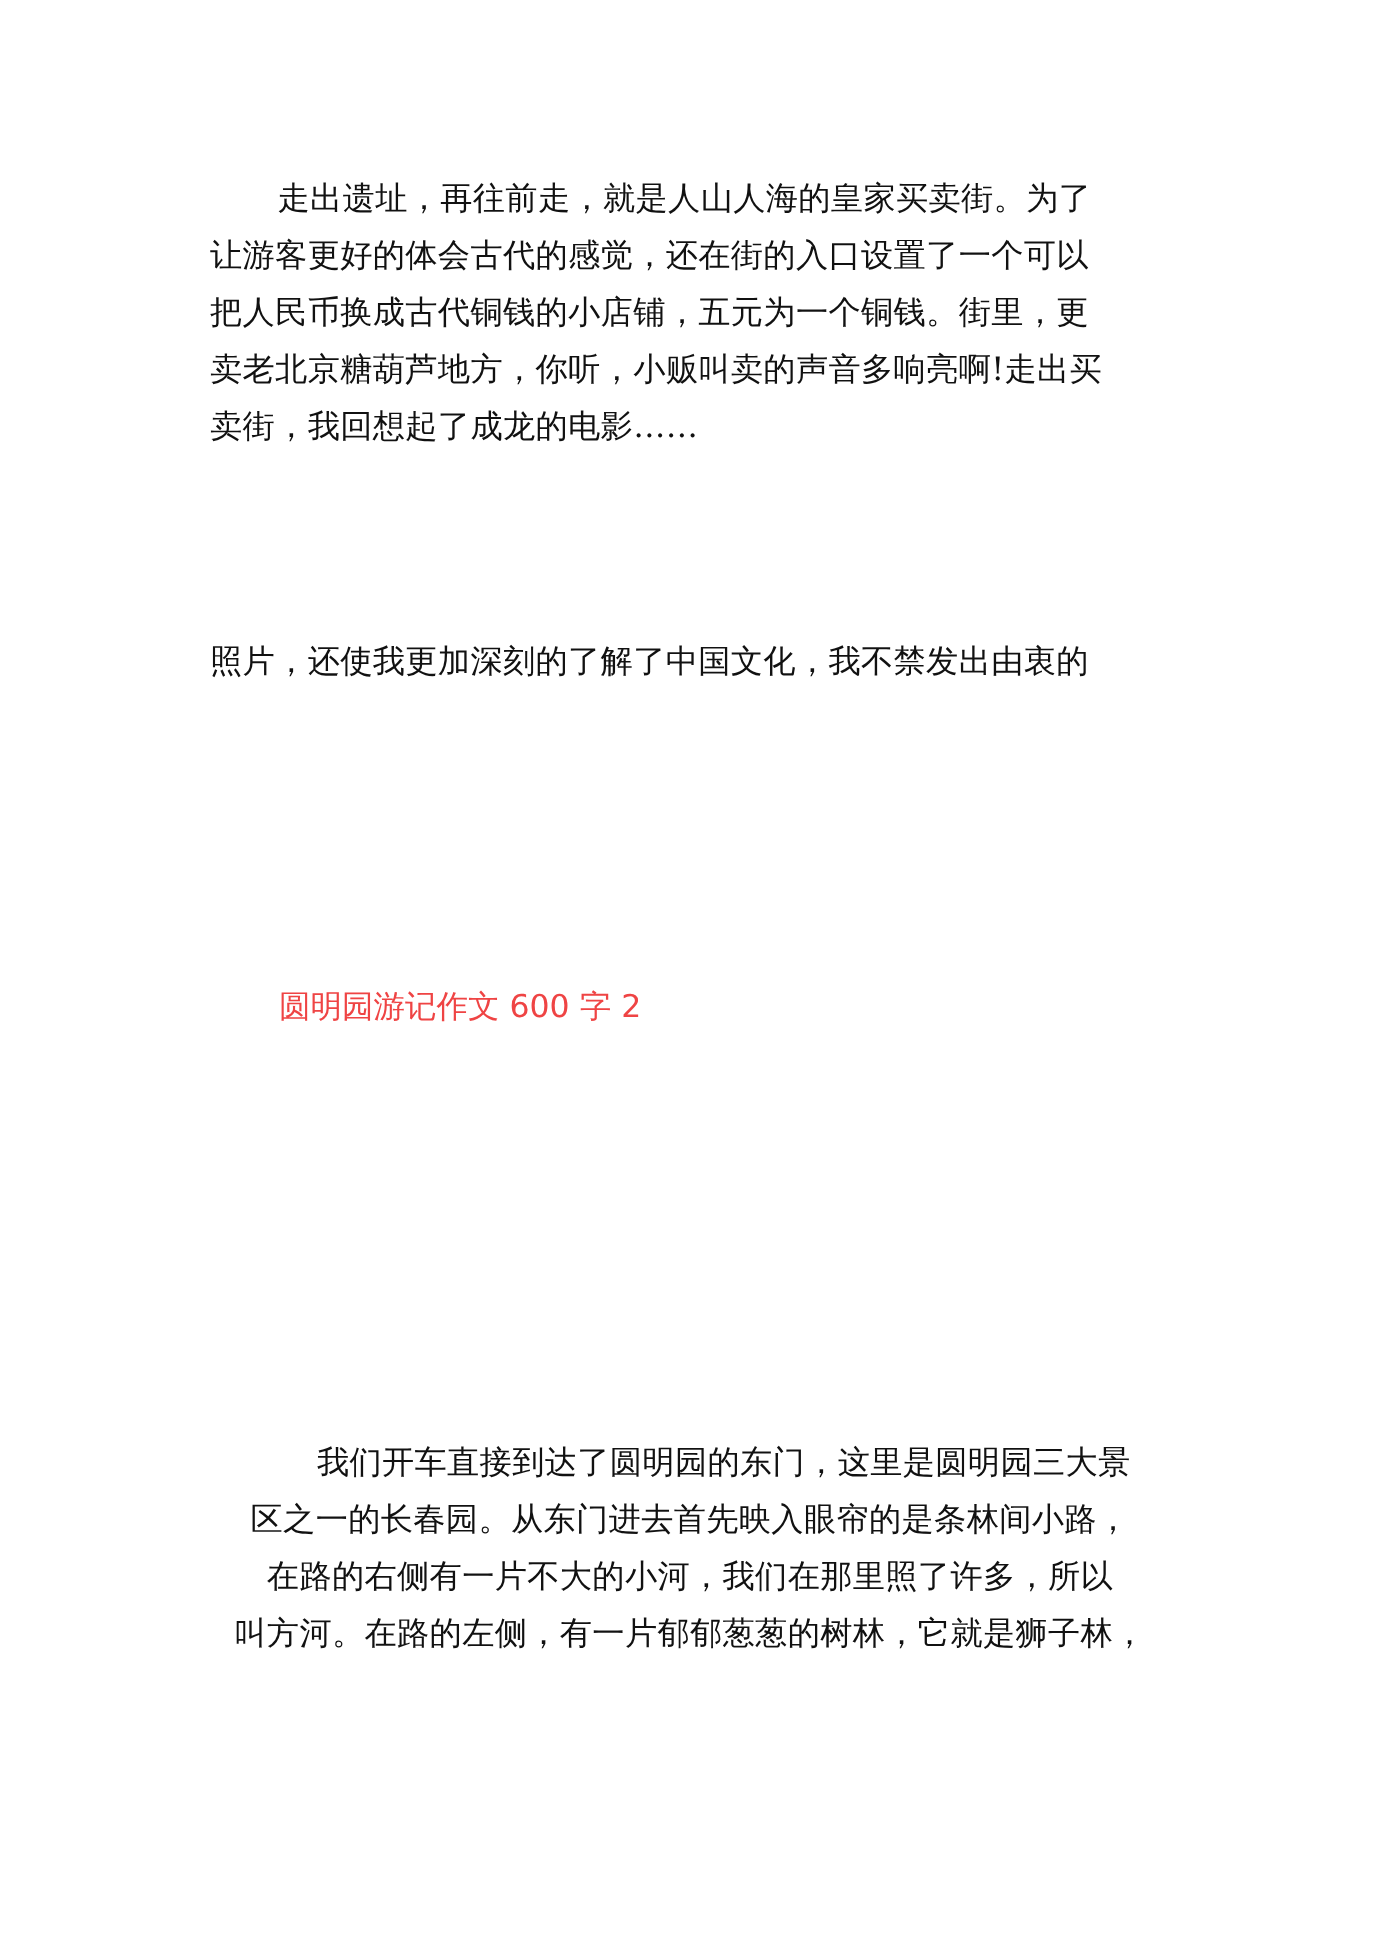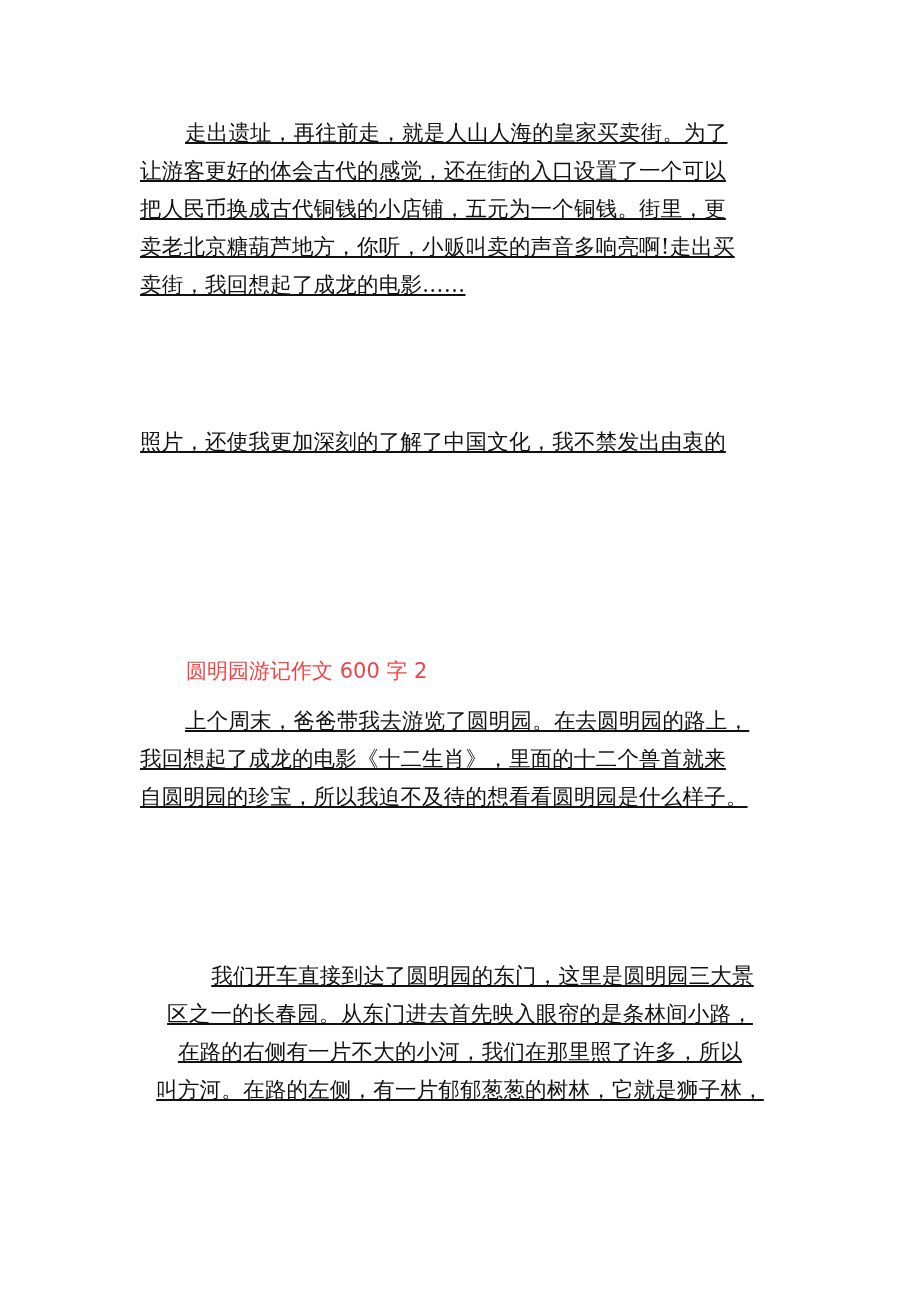--- a/index.html
+++ b/index.html
@@ -1,21 +1,21 @@
 <!DOCTYPE html>
 <html><head>
   <meta charset="utf-8">
   <style>
     html, body { margin: 0; padding: 0; background: #ffffff; }
     body { width: 920px; height: 1302px; position: relative; overflow: hidden;
            font-family: "DejaVu Serif", "Liberation Serif", serif; color: #111111; }
     .page { position: absolute; left: 0; top: 0; width: 920px; height: 1302px; }
     .para { position: absolute; left: 140px; width: 640px; margin: 0;
             font-size: 21.5px; line-height: 38px; letter-spacing: 0.2px; }
-    .line { display: block; white-space: nowrap; height: 38px; text-decoration: underline; }
+    .line { display: block; white-space: nowrap; height: 38px; }
     .indent { padding-left: 45px; }
     .heading { position: absolute; left: 186px; top: 655px; margin: 0;
                font-family: "DejaVu Sans", "Liberation Sans", sans-serif;
                font-size: 21px; line-height: 32px; font-weight: normal; }
   </style>
 </head>
 <body>
 
 <div class="page">
 
@@ -26,25 +26,20 @@
     <span class="line">卖老北京糖葫芦地方，你听，小贩叫卖的声音多响亮啊!走出买</span>
     <span class="line">卖街，我回想起了成龙的电影……</span>
   </div>
 
   <div class="para" style="top:423px;">
     <span class="line">照片，还使我更加深刻的了解了中国文化，我不禁发出由衷的</span>
   </div>
 
   <h2 class="heading" style="color:#ef4444;">圆明园游记作文 600 字 2</h2>
 
-  <div class="para" style="top:702px;">
-    <span class="line indent">上个周末，爸爸带我去游览了圆明园。在去圆明园的路上，</span>
-    <span class="line">我回想起了成龙的电影《十二生肖》，里面的十二个兽首就来</span>
-    <span class="line">自圆明园的珍宝，所以我迫不及待的想看看圆明园是什么样子。</span>
-  </div>
 
   <div class="para" style="top:957px;text-align:center;">
     <span class="line indent">我们开车直接到达了圆明园的东门，这里是圆明园三大景</span>
     <span class="line">区之一的长春园。从东门进去首先映入眼帘的是条林间小路，</span>
     <span class="line">在路的右侧有一片不大的小河，我们在那里照了许多，所以</span>
     <span class="line">叫方河。在路的左侧，有一片郁郁葱葱的树林，它就是狮子林，</span>
   </div>
 
 </div>
 

